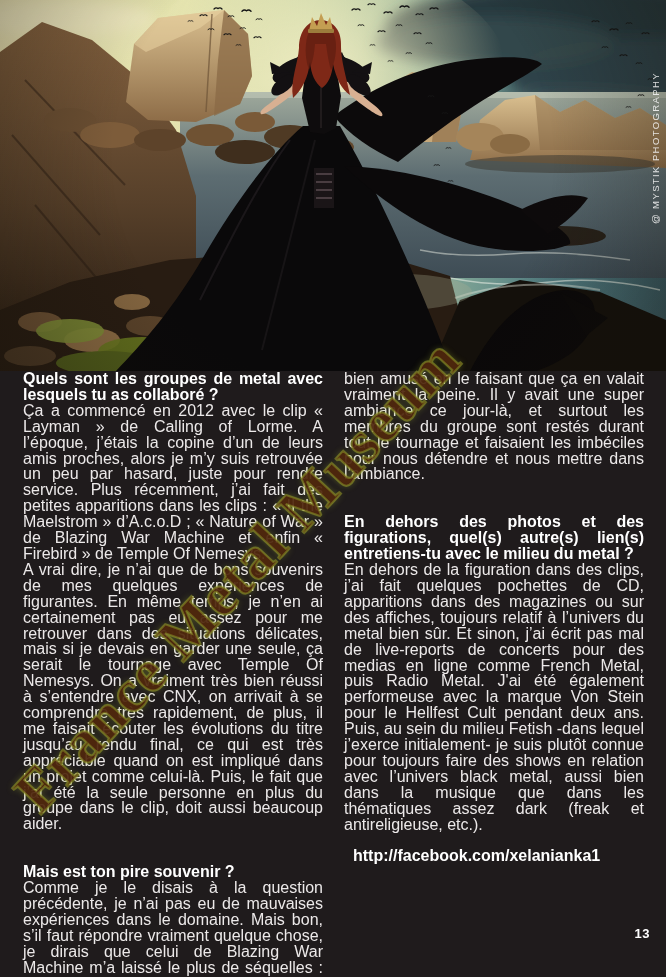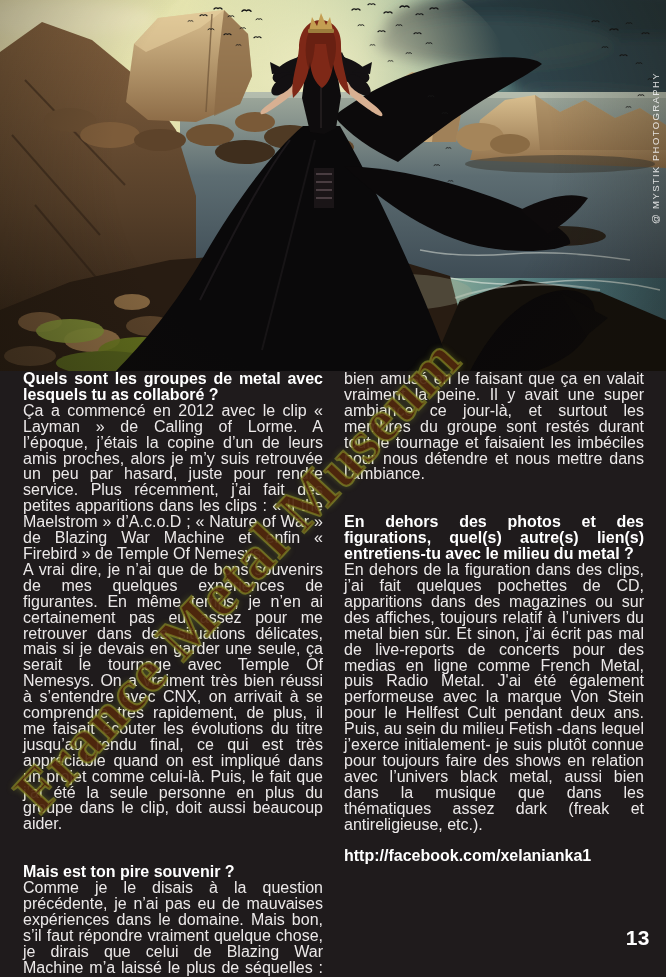--- a/index.html
+++ b/index.html
@@ -23,34 +23,34 @@
     display:flex;gap:21px;
   }
   .col{
     width:300px;font-size:16px;line-height:15.9px;
     text-align:justify;color:#ece9e9;
   }
   .col p{margin:0;}
   .col p.q{font-weight:700;color:#ffffff;margin-top:32px;}
   .col p:first-child{margin-top:0;}
   .col p.link{font-weight:700;color:#ffffff;text-align:left;}
-  .col p.link.gap{margin-top:15.9px;}
+  .col p.link.gap{margin-top:15.9px;margin-left:9px;}
   .watermark{
     position:absolute;left:26px;top:768px;
     transform:rotate(-47deg);transform-origin:0 50%;
     font-family:"Liberation Serif",serif;font-weight:700;
     font-size:60px;letter-spacing:2px;white-space:nowrap;
     color:rgba(66,17,7,.8);
     -webkit-text-stroke:2.2px rgba(150,158,42,.5);
     text-shadow:0 0 7px rgba(165,175,50,.45), 0 0 2px rgba(165,175,50,.5);
     z-index:6;pointer-events:none;
   }
   .page-number{
     position:absolute;left:616px;top:926px;width:34px;text-align:right;
-    font-weight:700;font-size:21px;color:#ffffff;letter-spacing:.5px;
+    font-weight:700;font-size:13px;color:#ffffff;letter-spacing:.5px;
   }
 </style>
 </head>
 <body>
 
 <div class="page">
 
   <div class="photo">
     <svg viewBox="0 0 666 371" width="666" height="371">
       <defs>

